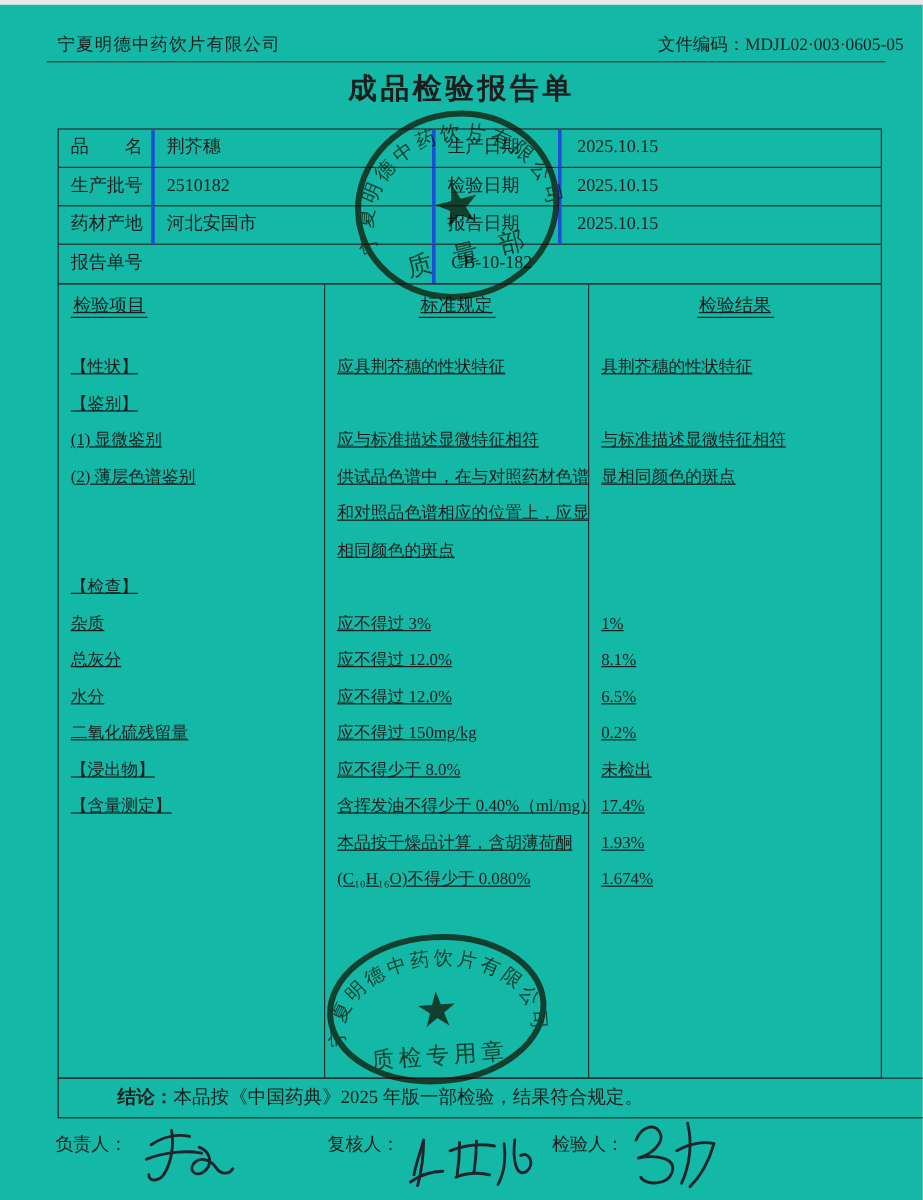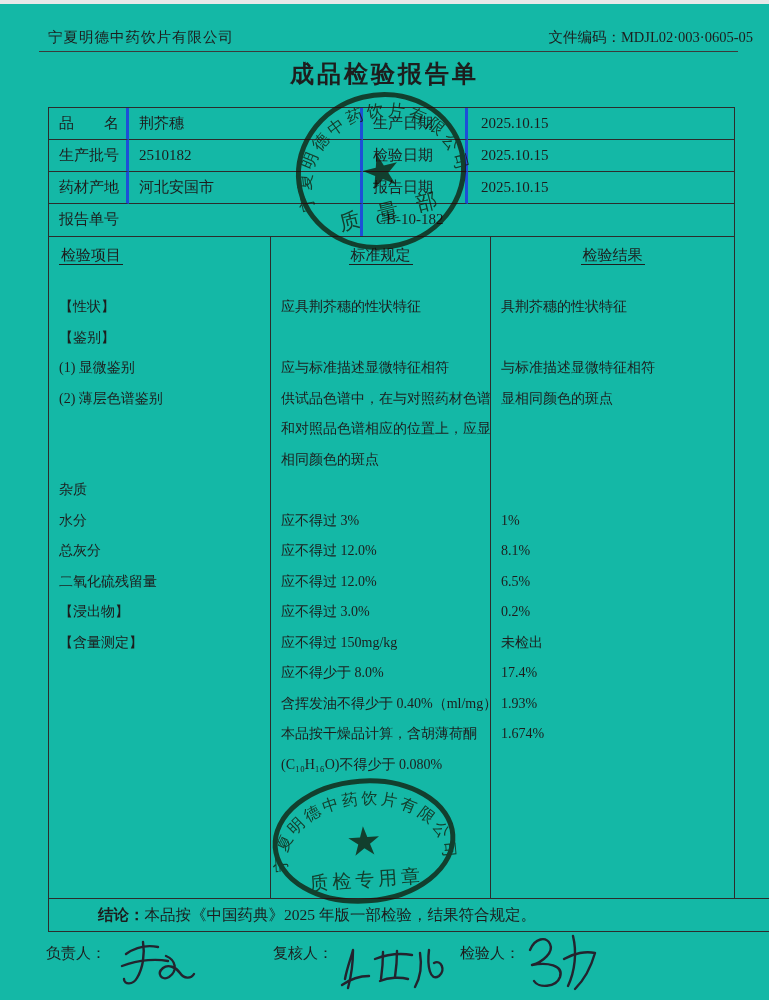--- a/index.html
+++ b/index.html
@@ -20,21 +20,21 @@
   .info-table .cell{box-sizing:border-box;border-right:3px solid #1d4ed8;
                     border-bottom:1px solid #2c2c2c;line-height:31px;
                     padding-left:10px;white-space:nowrap;overflow:hidden;}
   .info-table .cell.last-col{border-right:none;}
   .info-table .cell.last-row{border-bottom:none;}
   .info-table .span2{grid-column:span 2;}
   .info-table .val{padding-left:13px;}
   
   .main-table{position:absolute;left:48px;top:232px;width:687px;height:663px;
               box-sizing:border-box;border:1px solid #2c2c2c;display:flex;}
-  .mcol{box-sizing:border-box;border-right:1px solid #2c2c2c;height:100%;overflow:hidden;}
+  .mcol{box-sizing:border-box;border-right:1px solid #2c2c2c;height:100%;overflow:hidden;text-decoration:underline;}
   .mcol:last-child{border-right:none;}
   .mcol-item{width:222px;}
   .mcol-standard{width:220px;}
   .mcol-result{width:243px;}
   .mhead{height:34px;line-height:36px;font-size:15px;text-align:center;}
   .mcol-item .mhead{text-align:left;padding-left:10px;}
   .mhead span{border-bottom:1px solid #1d1d1d;padding:0 2px 1px 2px;}
   .mlines{margin-top:21px;}
   .mline{height:30.5px;line-height:30.5px;font-size:14px;padding-left:10px;
          white-space:nowrap;}
@@ -86,44 +86,44 @@
   <div class="main-table">
     <div class="mcol mcol-item" id="mcol-item">
       <div class="mhead"><span>检验项目</span></div>
       <div class="mlines">
           <div class="mline">【性状】</div>
           <div class="mline">【鉴别】</div>
           <div class="mline">(1) 显微鉴别</div>
           <div class="mline">(2) 薄层色谱鉴别</div>
           <div class="mline"></div>
           <div class="mline"></div>
+          <div class="mline">【检查】</div>
           <div class="mline">杂质</div>
+          <div class="mline">总灰分</div>
           <div class="mline">水分</div>
-          <div class="mline">总灰分</div>
           <div class="mline">二氧化硫残留量</div>
           <div class="mline">【浸出物】</div>
           <div class="mline">【含量测定】</div>
           <div class="mline"></div>
           <div class="mline"></div>
         </div>
     </div>
     <div class="mcol mcol-standard" id="mcol-standard">
       <div class="mhead"><span>标准规定</span></div>
       <div class="mlines">
           <div class="mline">应具荆芥穗的性状特征</div>
           <div class="mline"></div>
           <div class="mline">应与标准描述显微特征相符</div>
           <div class="mline">供试品色谱中，在与对照药材色谱</div>
           <div class="mline">和对照品色谱相应的位置上，应显</div>
           <div class="mline">相同颜色的斑点</div>
           <div class="mline"></div>
           <div class="mline">应不得过 3%</div>
           <div class="mline">应不得过 12.0%</div>
           <div class="mline">应不得过 12.0%</div>
-          <div class="mline">应不得过 3.0%</div>
           <div class="mline">应不得过 150mg/kg</div>
           <div class="mline">应不得少于 8.0%</div>
           <div class="mline">含挥发油不得少于 0.40%（ml/mg）</div>
           <div class="mline">本品按干燥品计算，含胡薄荷酮</div>
           <div class="mline">(C₁₀H₁₆O)不得少于 0.080%</div>
         </div>
     </div>
     <div class="mcol mcol-result" id="mcol-result">
       <div class="mhead"><span>检验结果</span></div>
       <div class="mlines">

